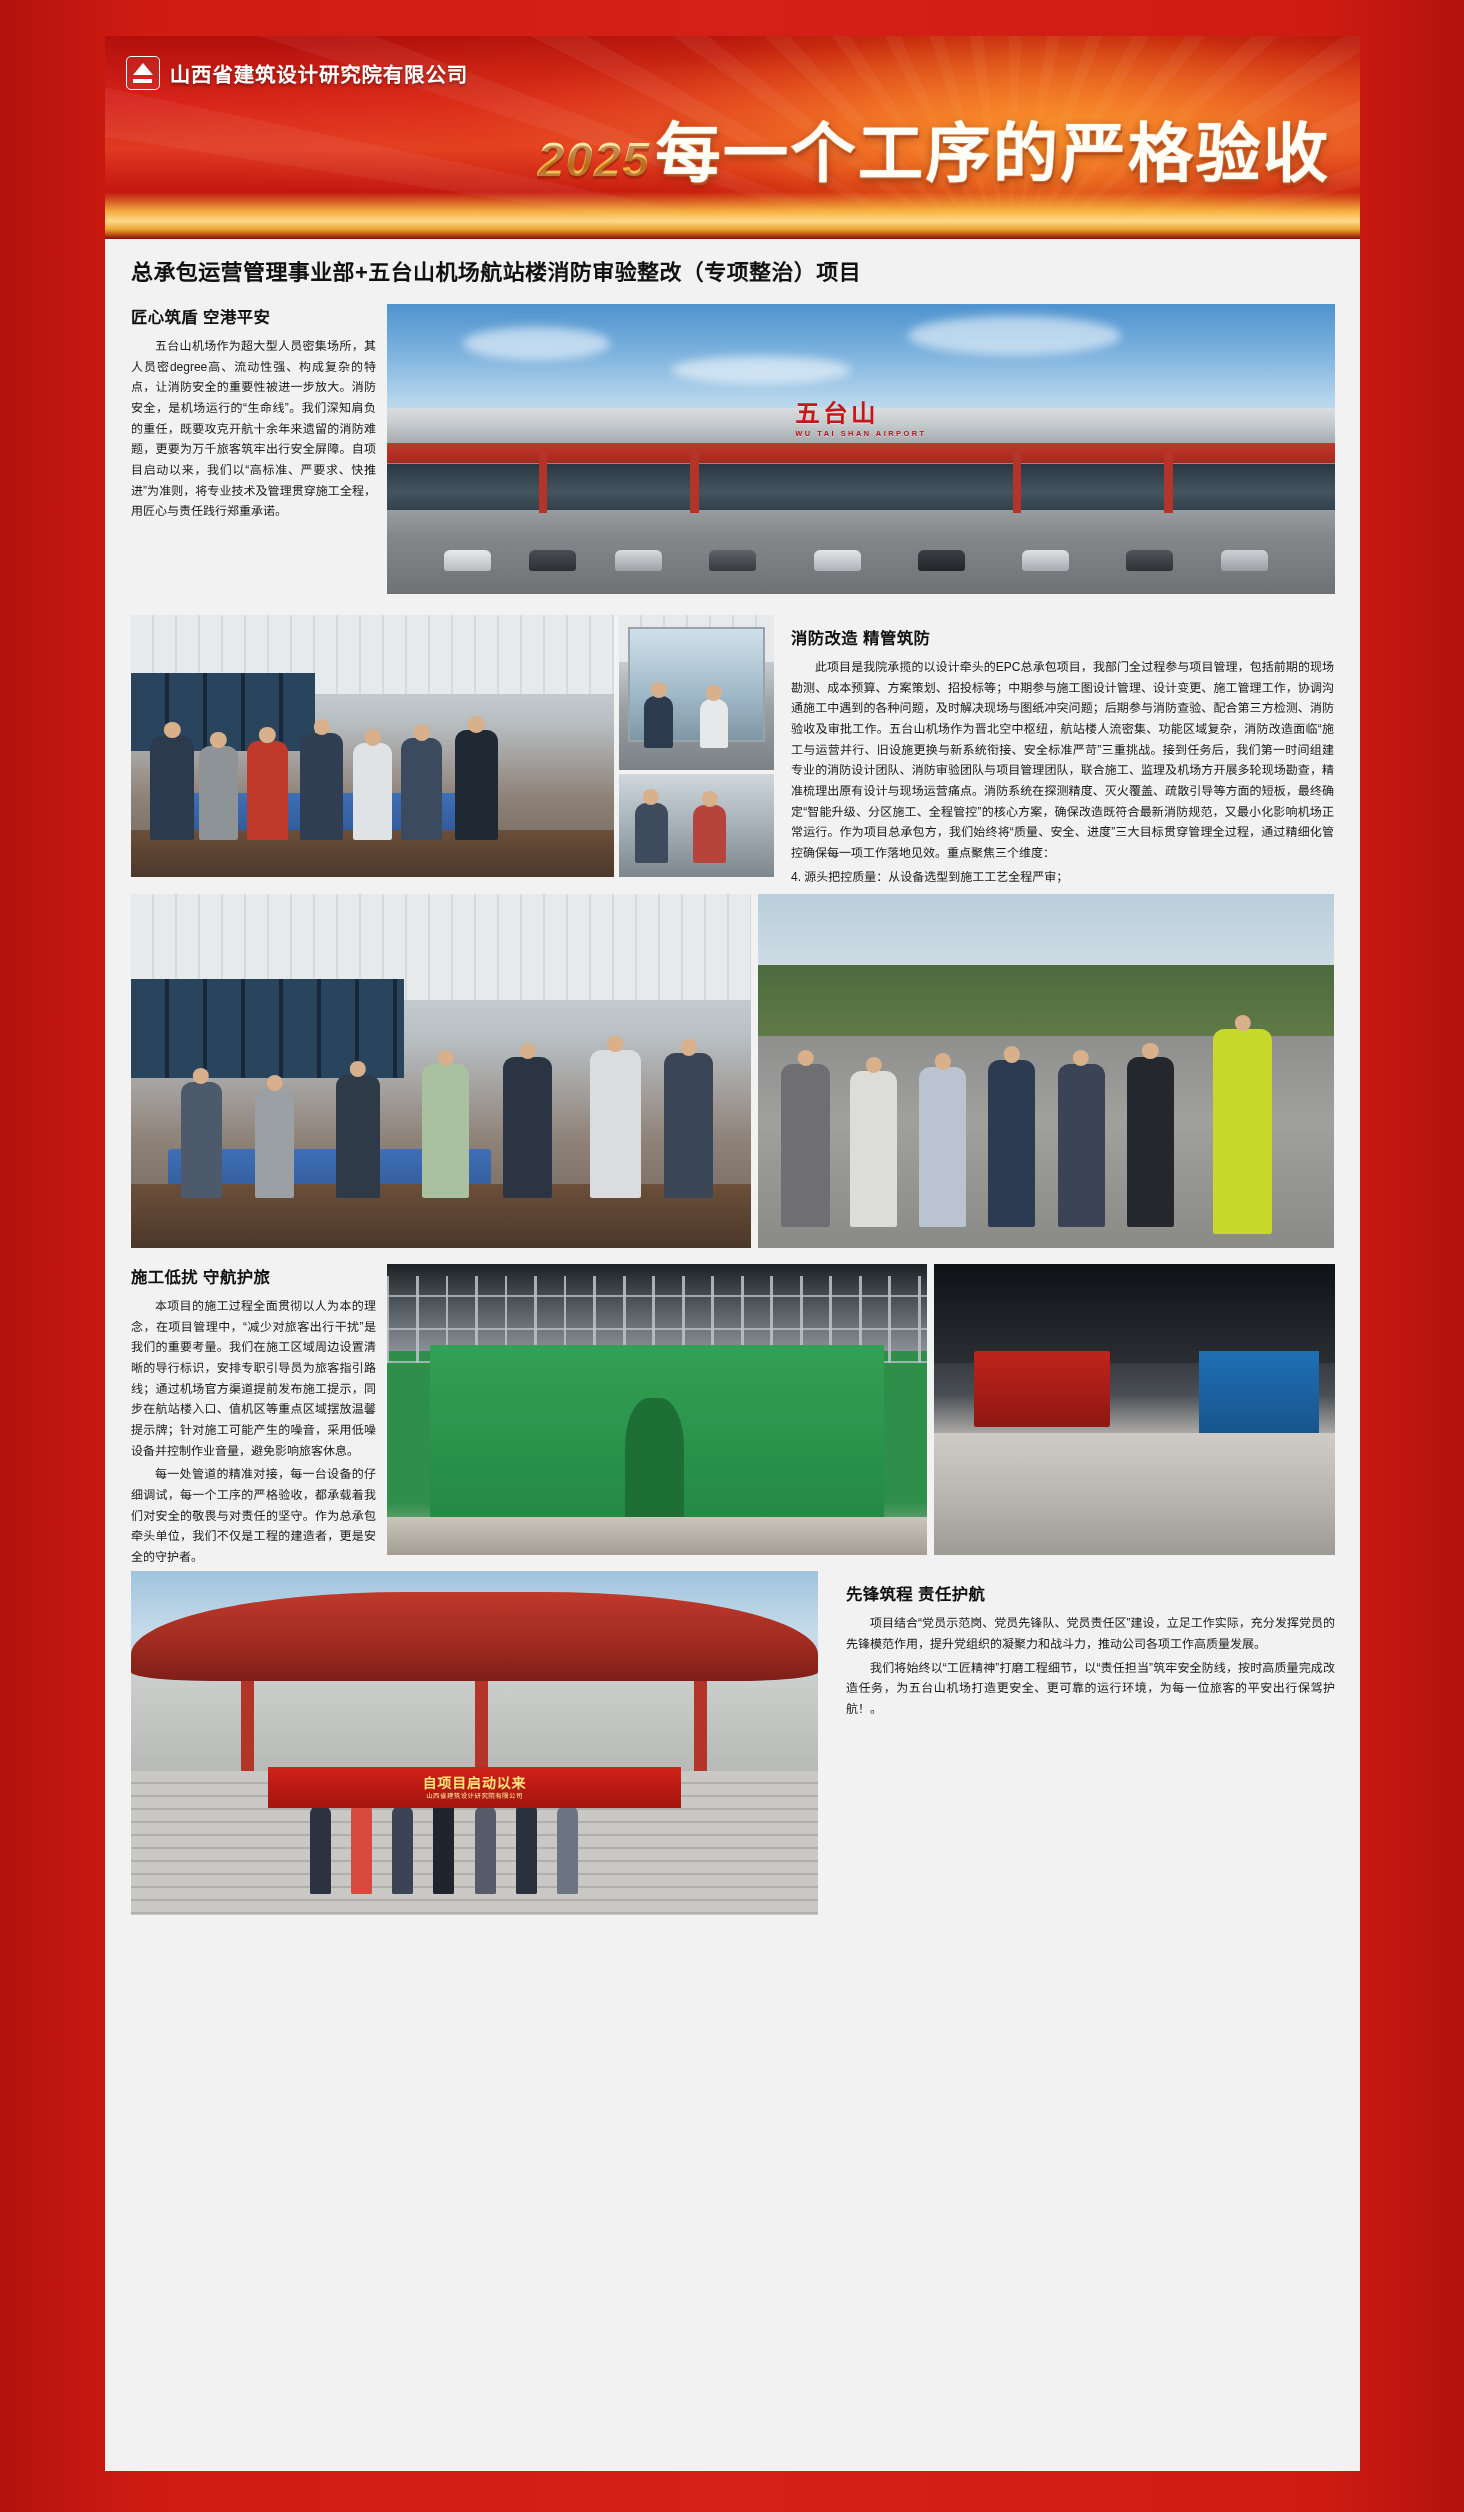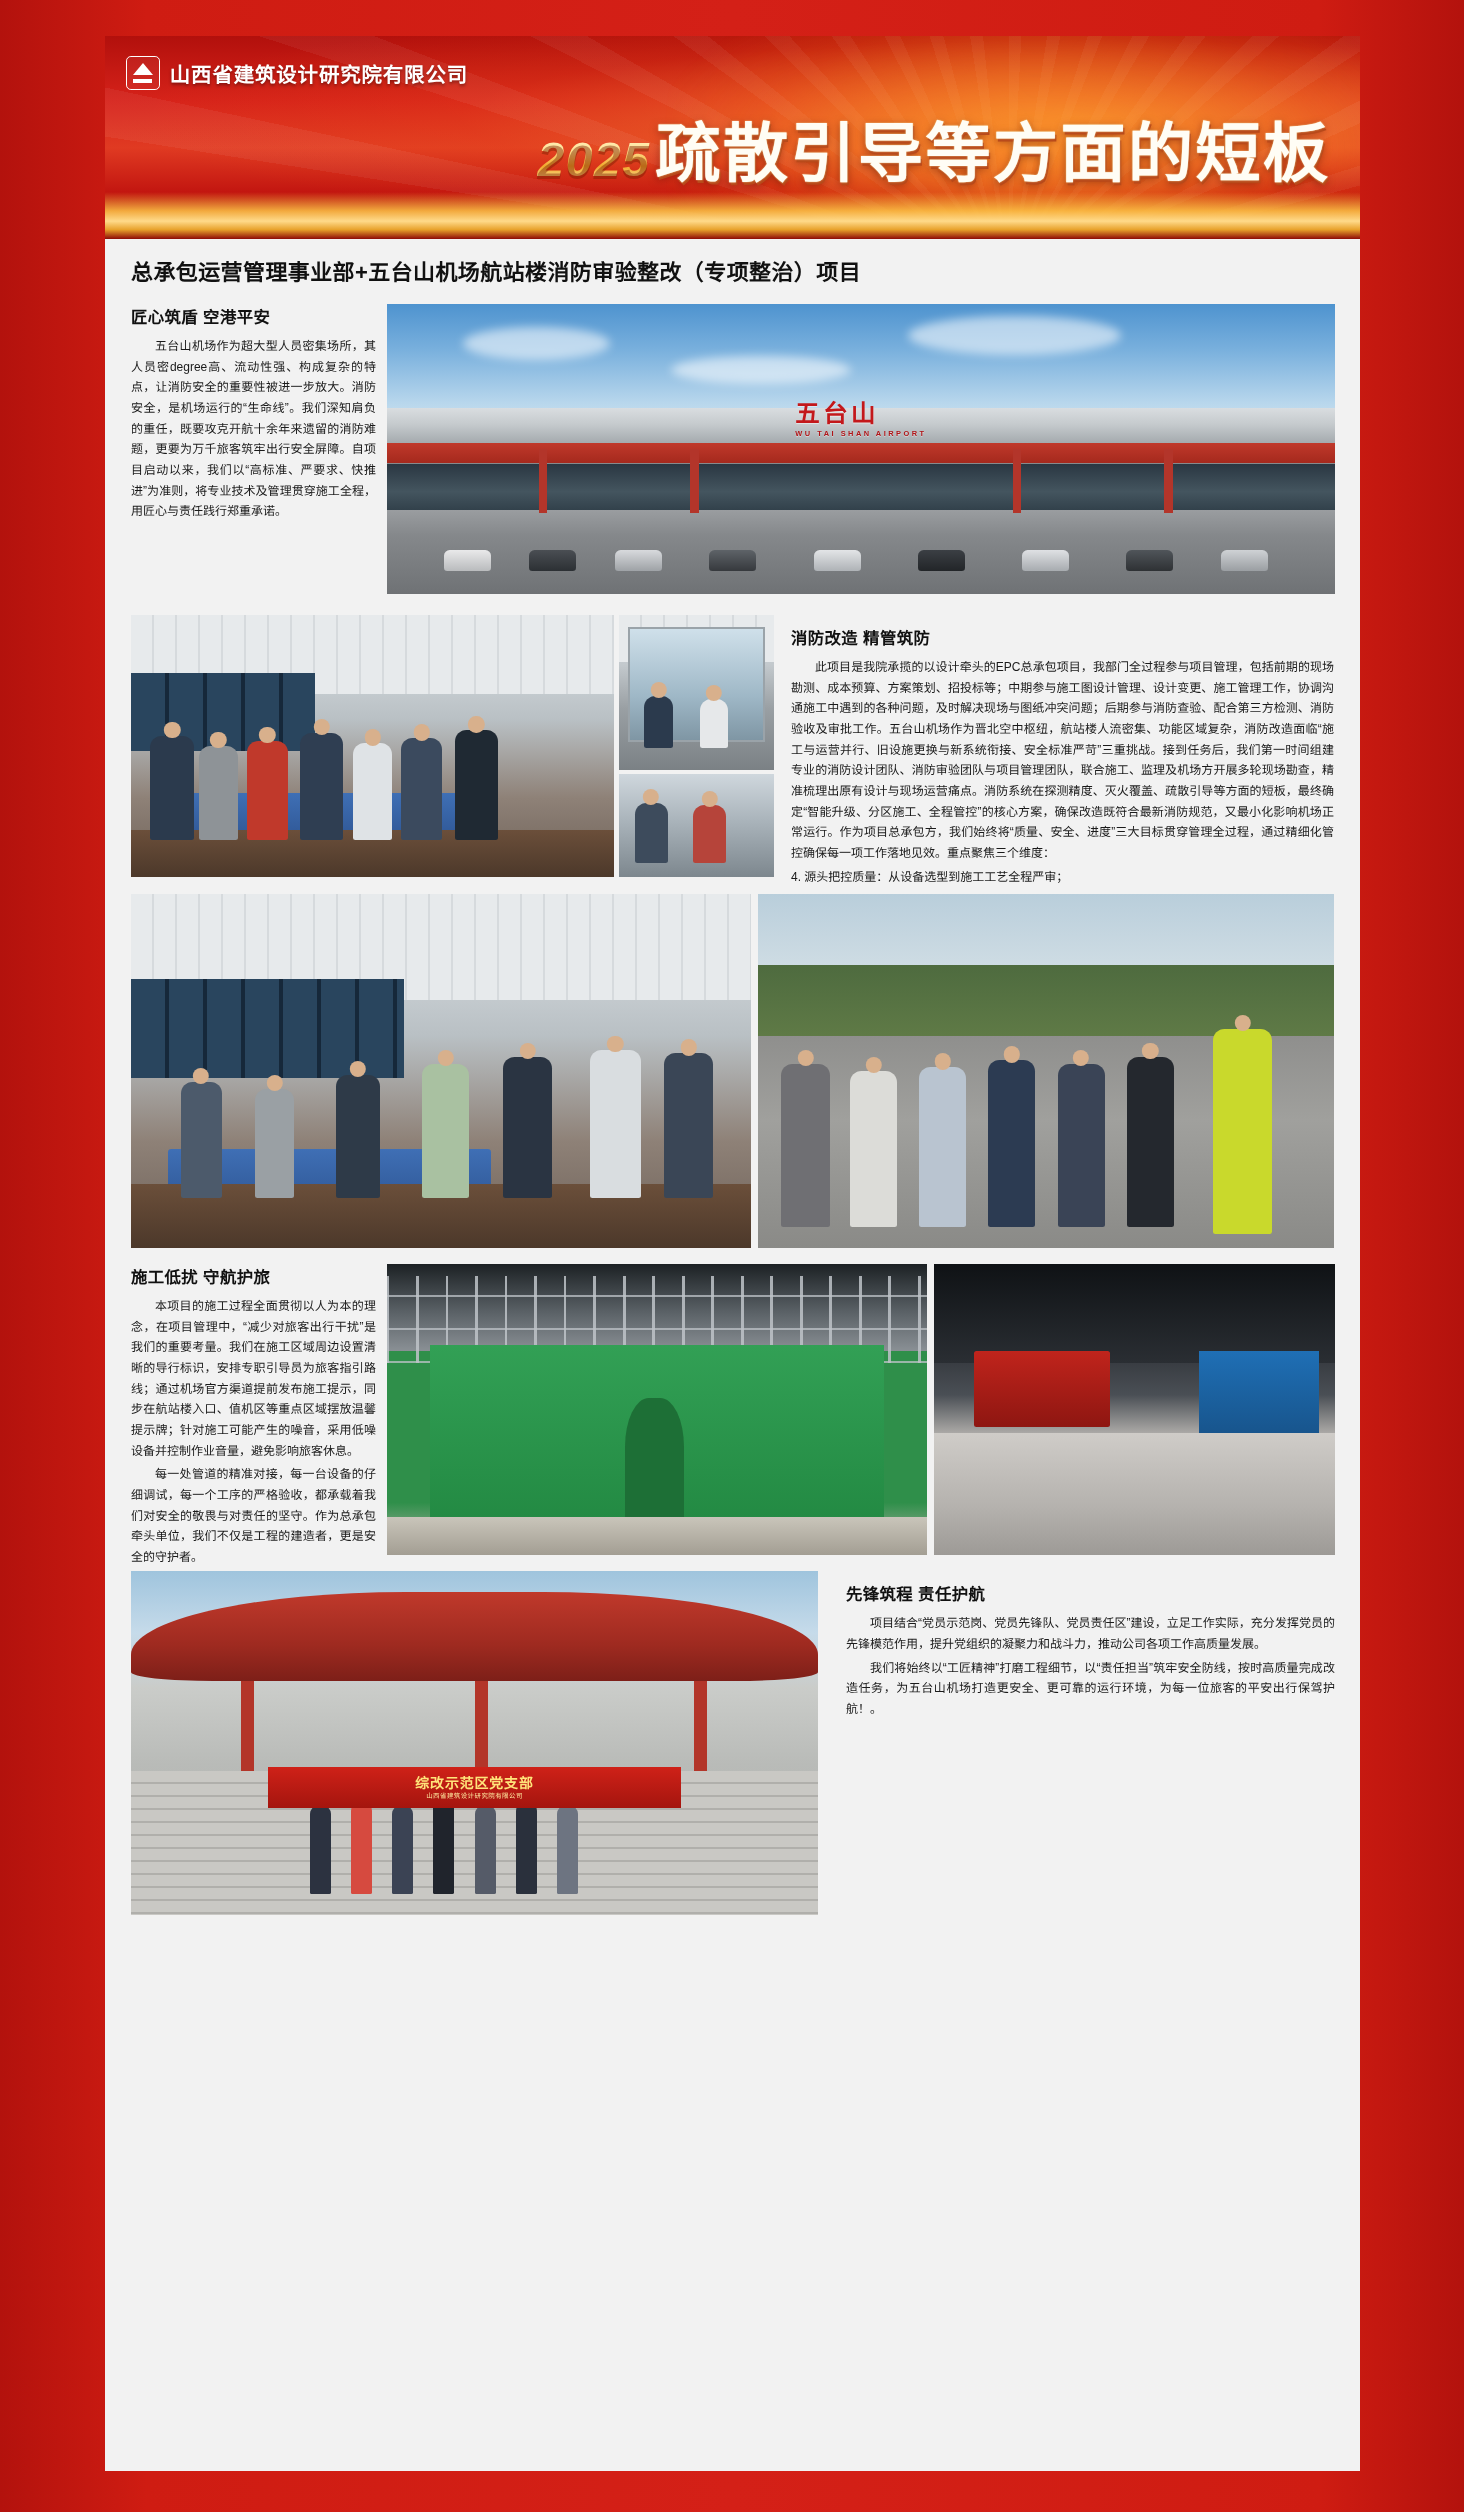--- a/index.html
+++ b/index.html
@@ -278,21 +278,21 @@
     <div class="banner-rays"></div>
     <div class="banner-glow"></div>
 
     <div class="company">
       <div class="logo-mark"></div>
       <div class="company-name">山西省建筑设计研究院有限公司</div>
     </div>
 
     <div class="banner-title">
       <span class="year">2025</span>
-      <span class="title-cn">疏散引导等方面的短板</span>
+      <span class="title-cn">每一个工序的严格验收</span>
     </div>
   </div>
 
   <div class="sheet">
    <div class="sheet-inner">
 
     <div class="proj-title">总承包运营管理事业部+五台山机场航站楼消防审验整改（专项整治）项目</div>
 
     <div class="txtblock" style="left:26px; top:65px; width:245px;">
       <div class="blk-head">匠心筑盾 空港平安</div>
@@ -421,21 +421,21 @@
       <div class="pt-col" style="left:82%;"></div>
       <div class="pt-stairs"></div>
       <div class="pt-person" style="left:26%; height:26%; background:#2c3240;"></div>
       <div class="pt-person" style="left:32%; height:27%; background:#d64a3f;"></div>
       <div class="pt-person" style="left:38%; height:26%; background:#3b4354;"></div>
       <div class="pt-person" style="left:44%; height:28%; background:#20242c;"></div>
       <div class="pt-person" style="left:50%; height:26%; background:#555b68;"></div>
       <div class="pt-person" style="left:56%; height:27%; background:#2a303c;"></div>
       <div class="pt-person" style="left:62%; height:26%; background:#6d7481;"></div>
       <div class="pt-banner">
-        <span>综改示范区党支部</span>
+        <span>自项目启动以来</span>
         <small>山西省建筑设计研究院有限公司</small>
       </div>
     </div>
 
     <div class="txtblock" style="left:741px; top:1342px; width:489px;">
       <div class="blk-head">先锋筑程 责任护航</div>
       <div class="blk-body">
         <p>项目结合“党员示范岗、党员先锋队、党员责任区”建设，立足工作实际，充分发挥党员的先锋模范作用，提升党组织的凝聚力和战斗力，推动公司各项工作高质量发展。</p>
         <p>我们将始终以“工匠精神”打磨工程细节，以“责任担当”筑牢安全防线，按时高质量完成改造任务，为五台山机场打造更安全、更可靠的运行环境，为每一位旅客的平安出行保驾护航！。</p>
       </div>

